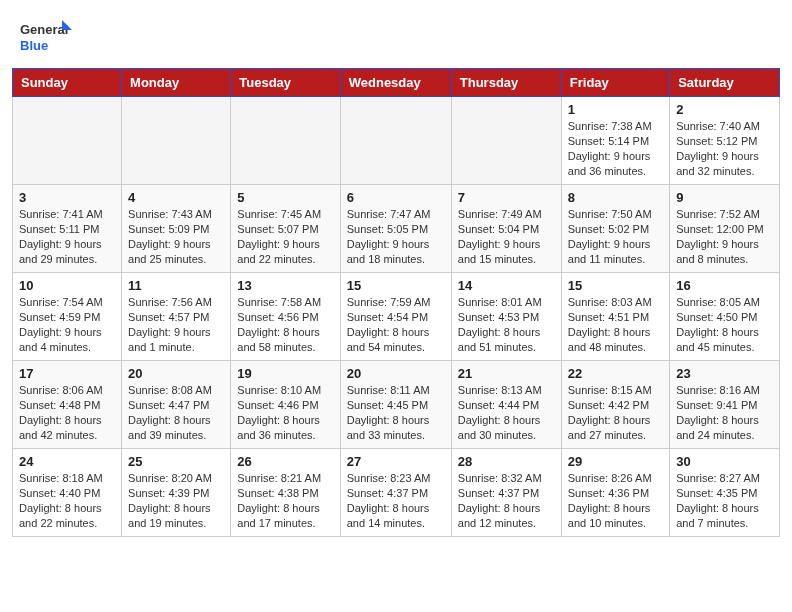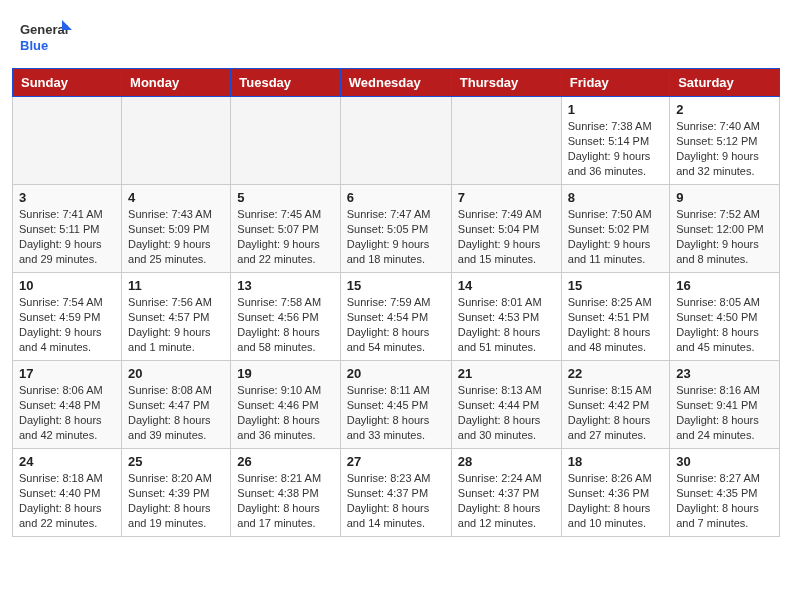--- a/index.html
+++ b/index.html
@@ -198,21 +198,21 @@
 Daylight: 8 hours and 54 minutes.</div>
           </td>
           <td>
             <div class="day-num">14</div>
             <div class="day-info">Sunrise: 8:01 AM
 Sunset: 4:53 PM
 Daylight: 8 hours and 51 minutes.</div>
           </td>
           <td>
             <div class="day-num">15</div>
-            <div class="day-info">Sunrise: 8:25 AM
+            <div class="day-info">Sunrise: 8:03 AM
 Sunset: 4:51 PM
 Daylight: 8 hours and 48 minutes.</div>
           </td>
           <td>
             <div class="day-num">16</div>
             <div class="day-info">Sunrise: 8:05 AM
 Sunset: 4:50 PM
 Daylight: 8 hours and 45 minutes.</div>
           </td>
         </tr>
@@ -224,21 +224,21 @@
 Daylight: 8 hours and 42 minutes.</div>
           </td>
           <td>
             <div class="day-num">20</div>
             <div class="day-info">Sunrise: 8:08 AM
 Sunset: 4:47 PM
 Daylight: 8 hours and 39 minutes.</div>
           </td>
           <td>
             <div class="day-num">19</div>
-            <div class="day-info">Sunrise: 9:10 AM
+            <div class="day-info">Sunrise: 8:10 AM
 Sunset: 4:46 PM
 Daylight: 8 hours and 36 minutes.</div>
           </td>
           <td>
             <div class="day-num">20</div>
             <div class="day-info">Sunrise: 8:11 AM
 Sunset: 4:45 PM
 Daylight: 8 hours and 33 minutes.</div>
           </td>
           <td>
@@ -280,26 +280,26 @@
 Daylight: 8 hours and 17 minutes.</div>
           </td>
           <td>
             <div class="day-num">27</div>
             <div class="day-info">Sunrise: 8:23 AM
 Sunset: 4:37 PM
 Daylight: 8 hours and 14 minutes.</div>
           </td>
           <td>
             <div class="day-num">28</div>
-            <div class="day-info">Sunrise: 2:24 AM
+            <div class="day-info">Sunrise: 8:32 AM
 Sunset: 4:37 PM
 Daylight: 8 hours and 12 minutes.</div>
           </td>
           <td>
-            <div class="day-num">18</div>
+            <div class="day-num">29</div>
             <div class="day-info">Sunrise: 8:26 AM
 Sunset: 4:36 PM
 Daylight: 8 hours and 10 minutes.</div>
           </td>
           <td>
             <div class="day-num">30</div>
             <div class="day-info">Sunrise: 8:27 AM
 Sunset: 4:35 PM
 Daylight: 8 hours and 7 minutes.</div>
           </td>

